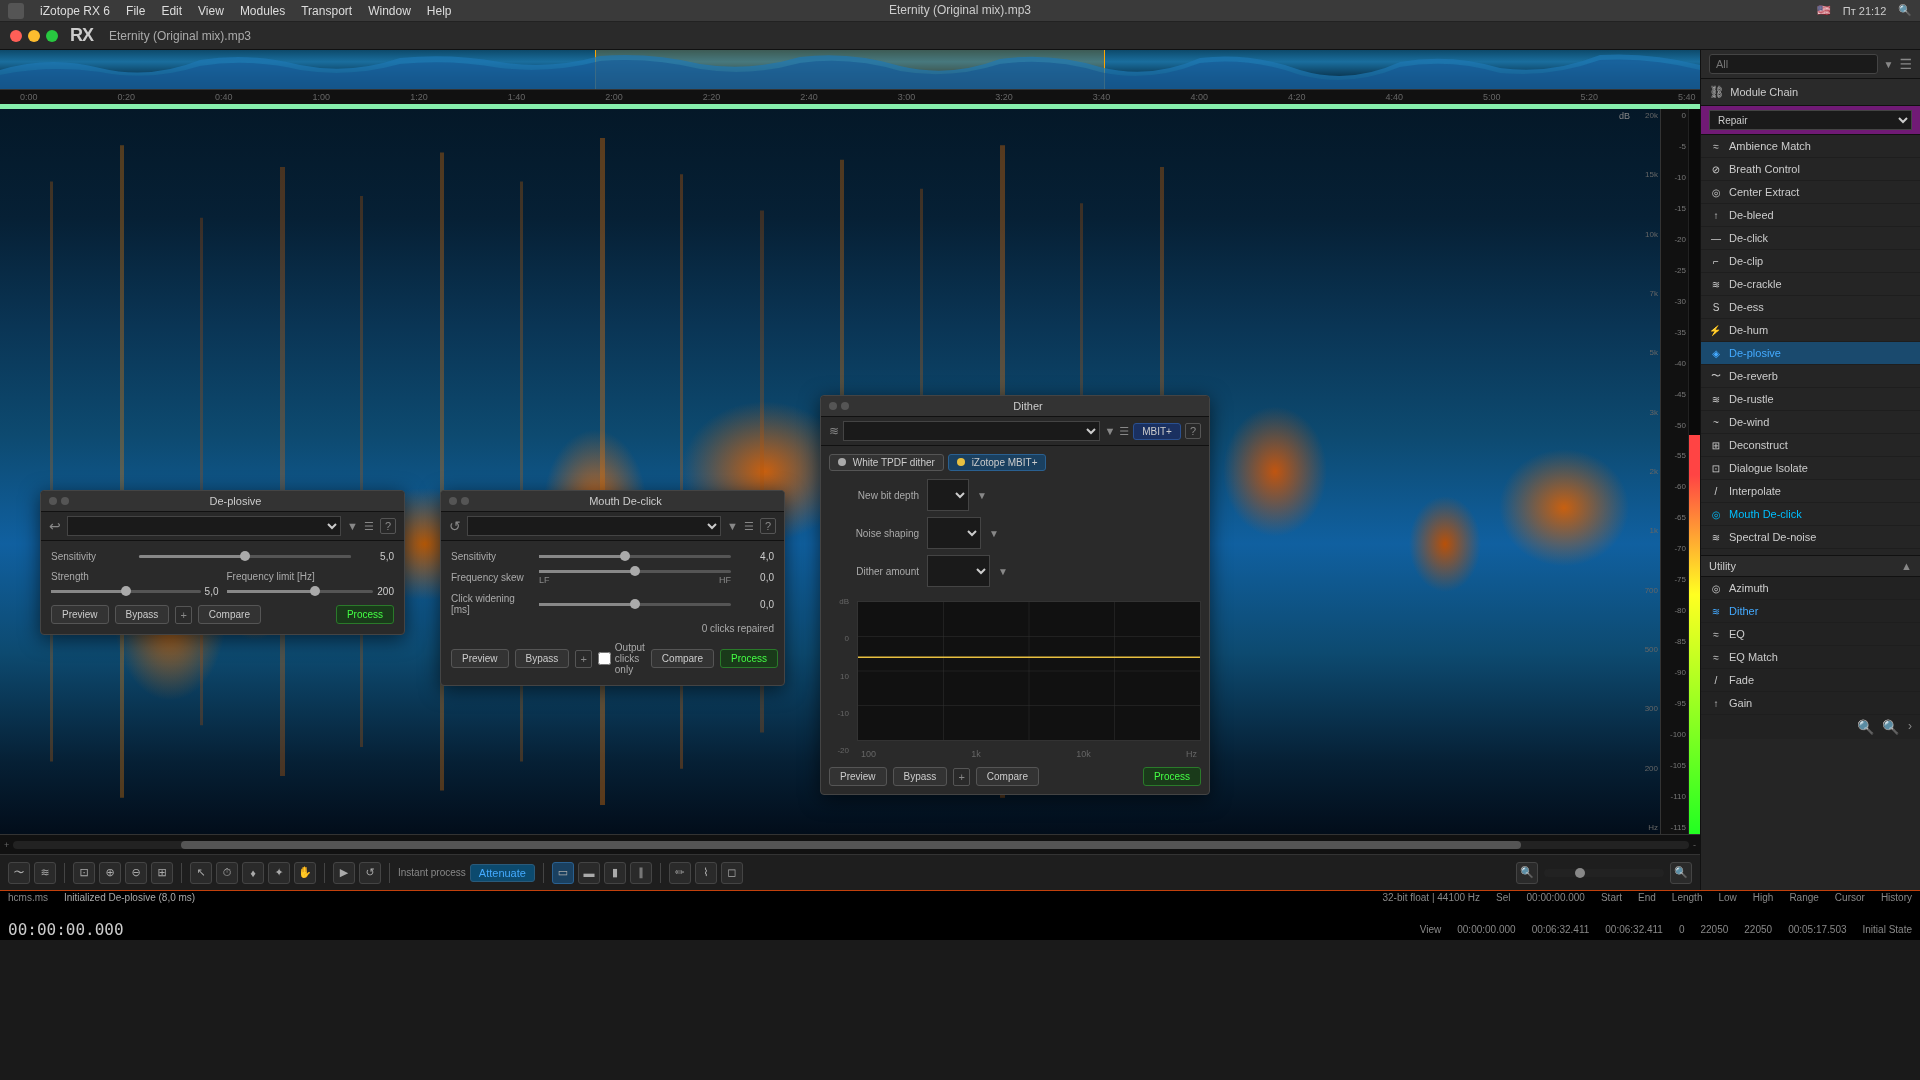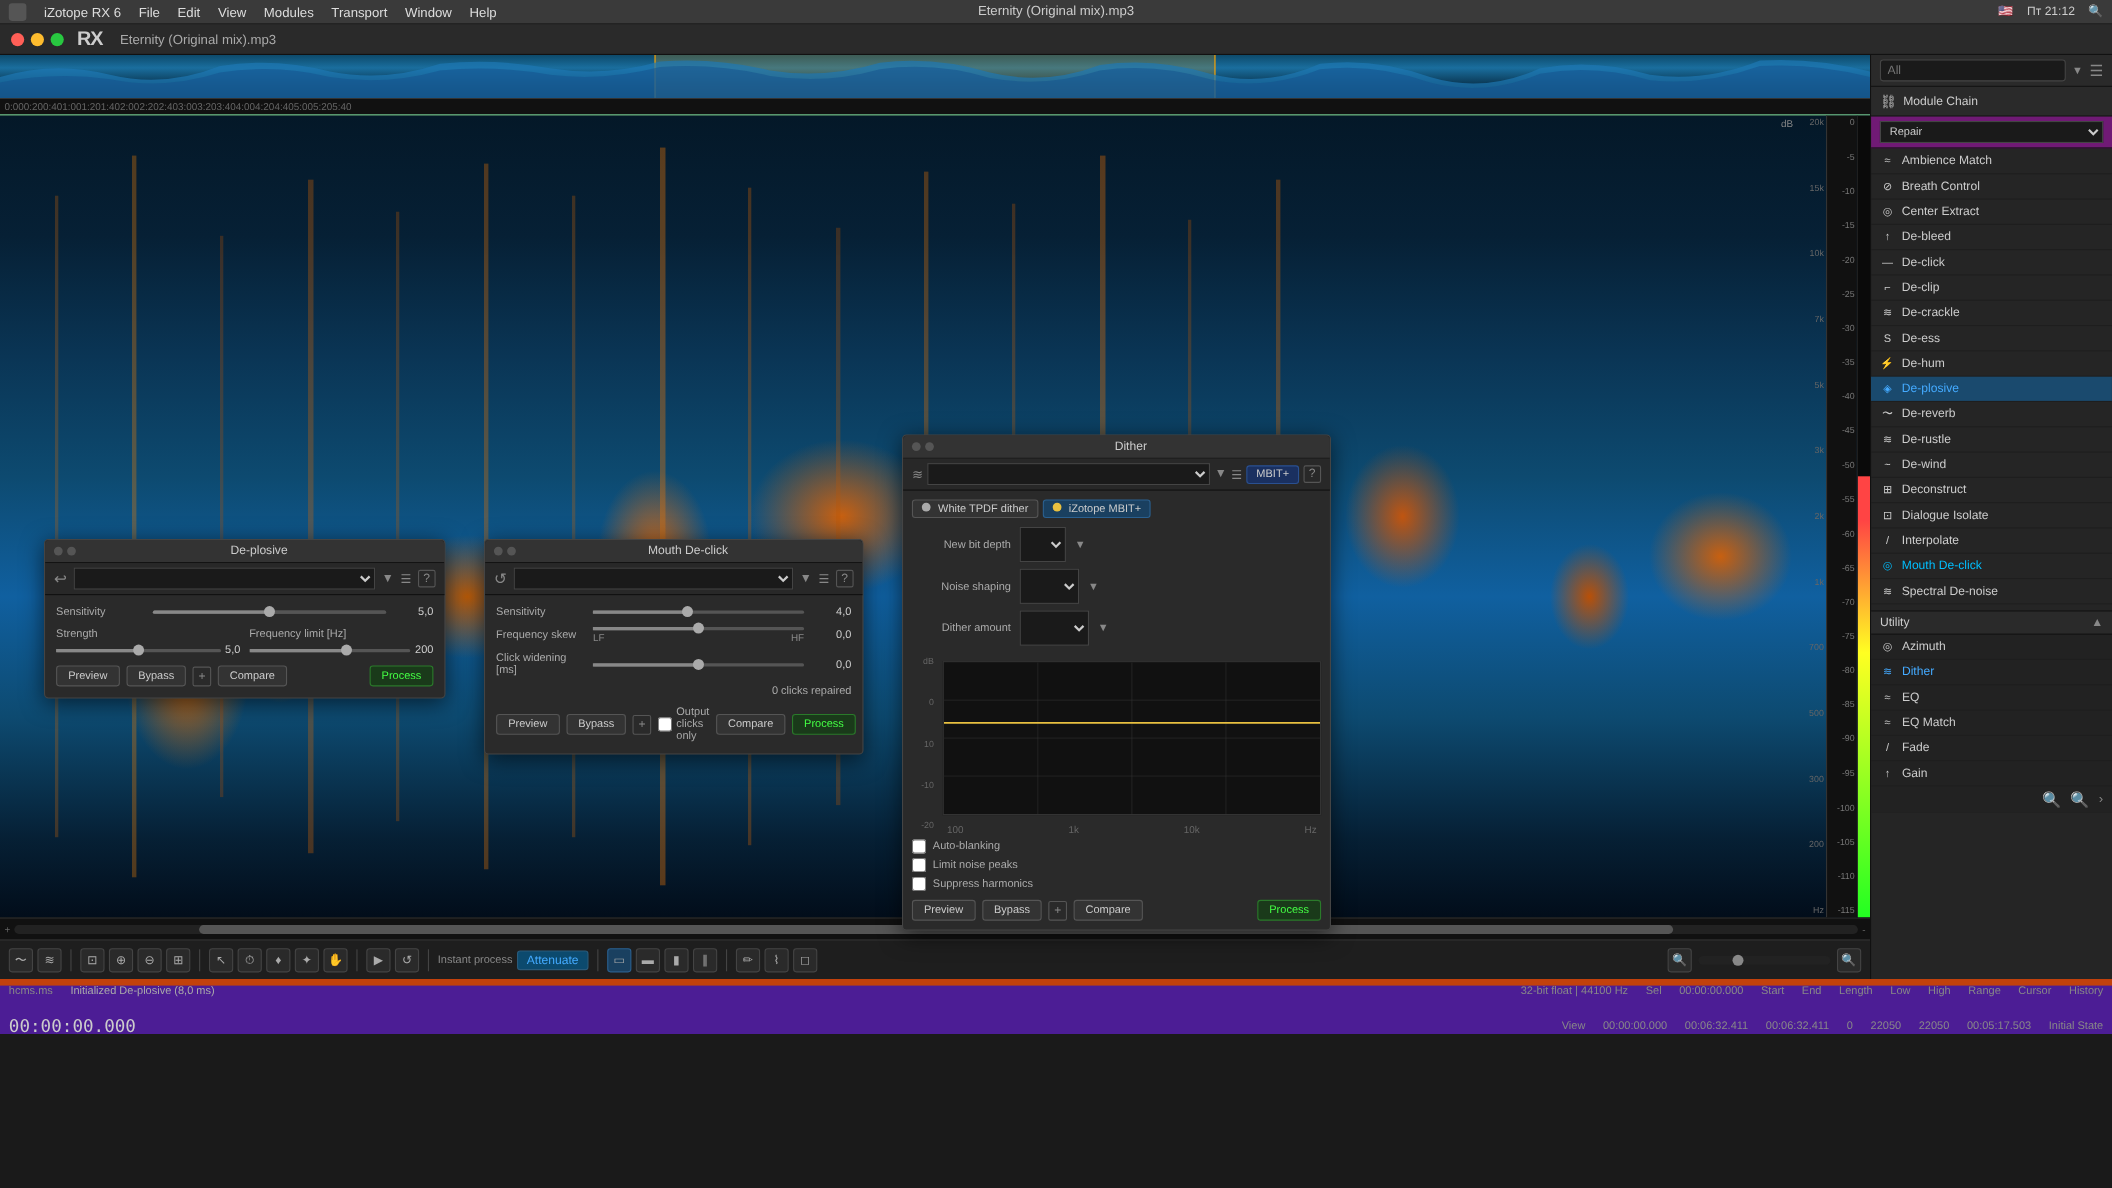--- a/index.html
+++ b/index.html
@@ -230,22 +230,22 @@
       align-items: center;
       justify-content: center;
       cursor: pointer;
       color: #aaa;
       font-size: 11px;
     }
 
     
     .status-bar {
       height: 28px;
-      background: #4c1d95;
-      border-top: 6px solid #c2410c;
+      background: #000000;
+      border-top: 1px solid #c2410c;
       display: flex;
       align-items: center;
       padding: 0 8px;
       gap: 16px;
       font-size: 10px;
       color: #888;
     }
     .timecode { font-size: 16px; color: #ccc; font-family: monospace; }
 
     
@@ -419,25 +419,26 @@
       position: absolute;
       left: 10%;
       width: 80%;
       height: 100%;
       background: #555;
       border-radius: 4px;
     }
 
     .time-labels {
       display: flex;
-      padding: 2px 0 2px 4px;
+      padding: 2px 0 2px 20px;
       font-size: 9px;
       color: #666;
       background: #111;
-      border-bottom: 1px solid #86efac;
+      border-bottom: 5px solid #86efac;
+      gap: 80px;
     }
   </style>
 </head>
 <body>
 
 <div class="menu-bar">
   <div class="app-icon"></div>
   <span class="menu-item">iZotope RX 6</span>
   <span class="menu-item">File</span>
   <span class="menu-item">Edit</span>
@@ -1011,34 +1012,20 @@
 
         <div class="dither-graph-labels">
           <span>100</span>
           <span>1k</span>
           <span>10k</span>
           <span>Hz</span>
         </div>
       </div>
     </div>
 
-    <div>
-      <div class="checkbox-row">
-        <input type="checkbox" style="">
-        <span class="cb-label">Auto-blanking</span>
-      </div>
-      <div class="checkbox-row">
-        <input type="checkbox" style="">
-        <span class="cb-label">Limit noise peaks</span>
-      </div>
-      <div class="checkbox-row">
-        <input type="checkbox" style="">
-        <span class="cb-label">Suppress harmonics</span>
-      </div>
-    </div>
 
     <div class="btn-row">
       <button class="panel-btn">Preview</button>
       <button class="panel-btn">Bypass</button>
       <span style="color:#888;padding:2px 4px;border:1px solid #555;border-radius:2px;cursor:pointer;">+</span>
       <button class="panel-btn">Compare</button>
       <div style="flex:1;"></div>
       <button class="panel-btn process">Process</button>
     </div>
   </div>

